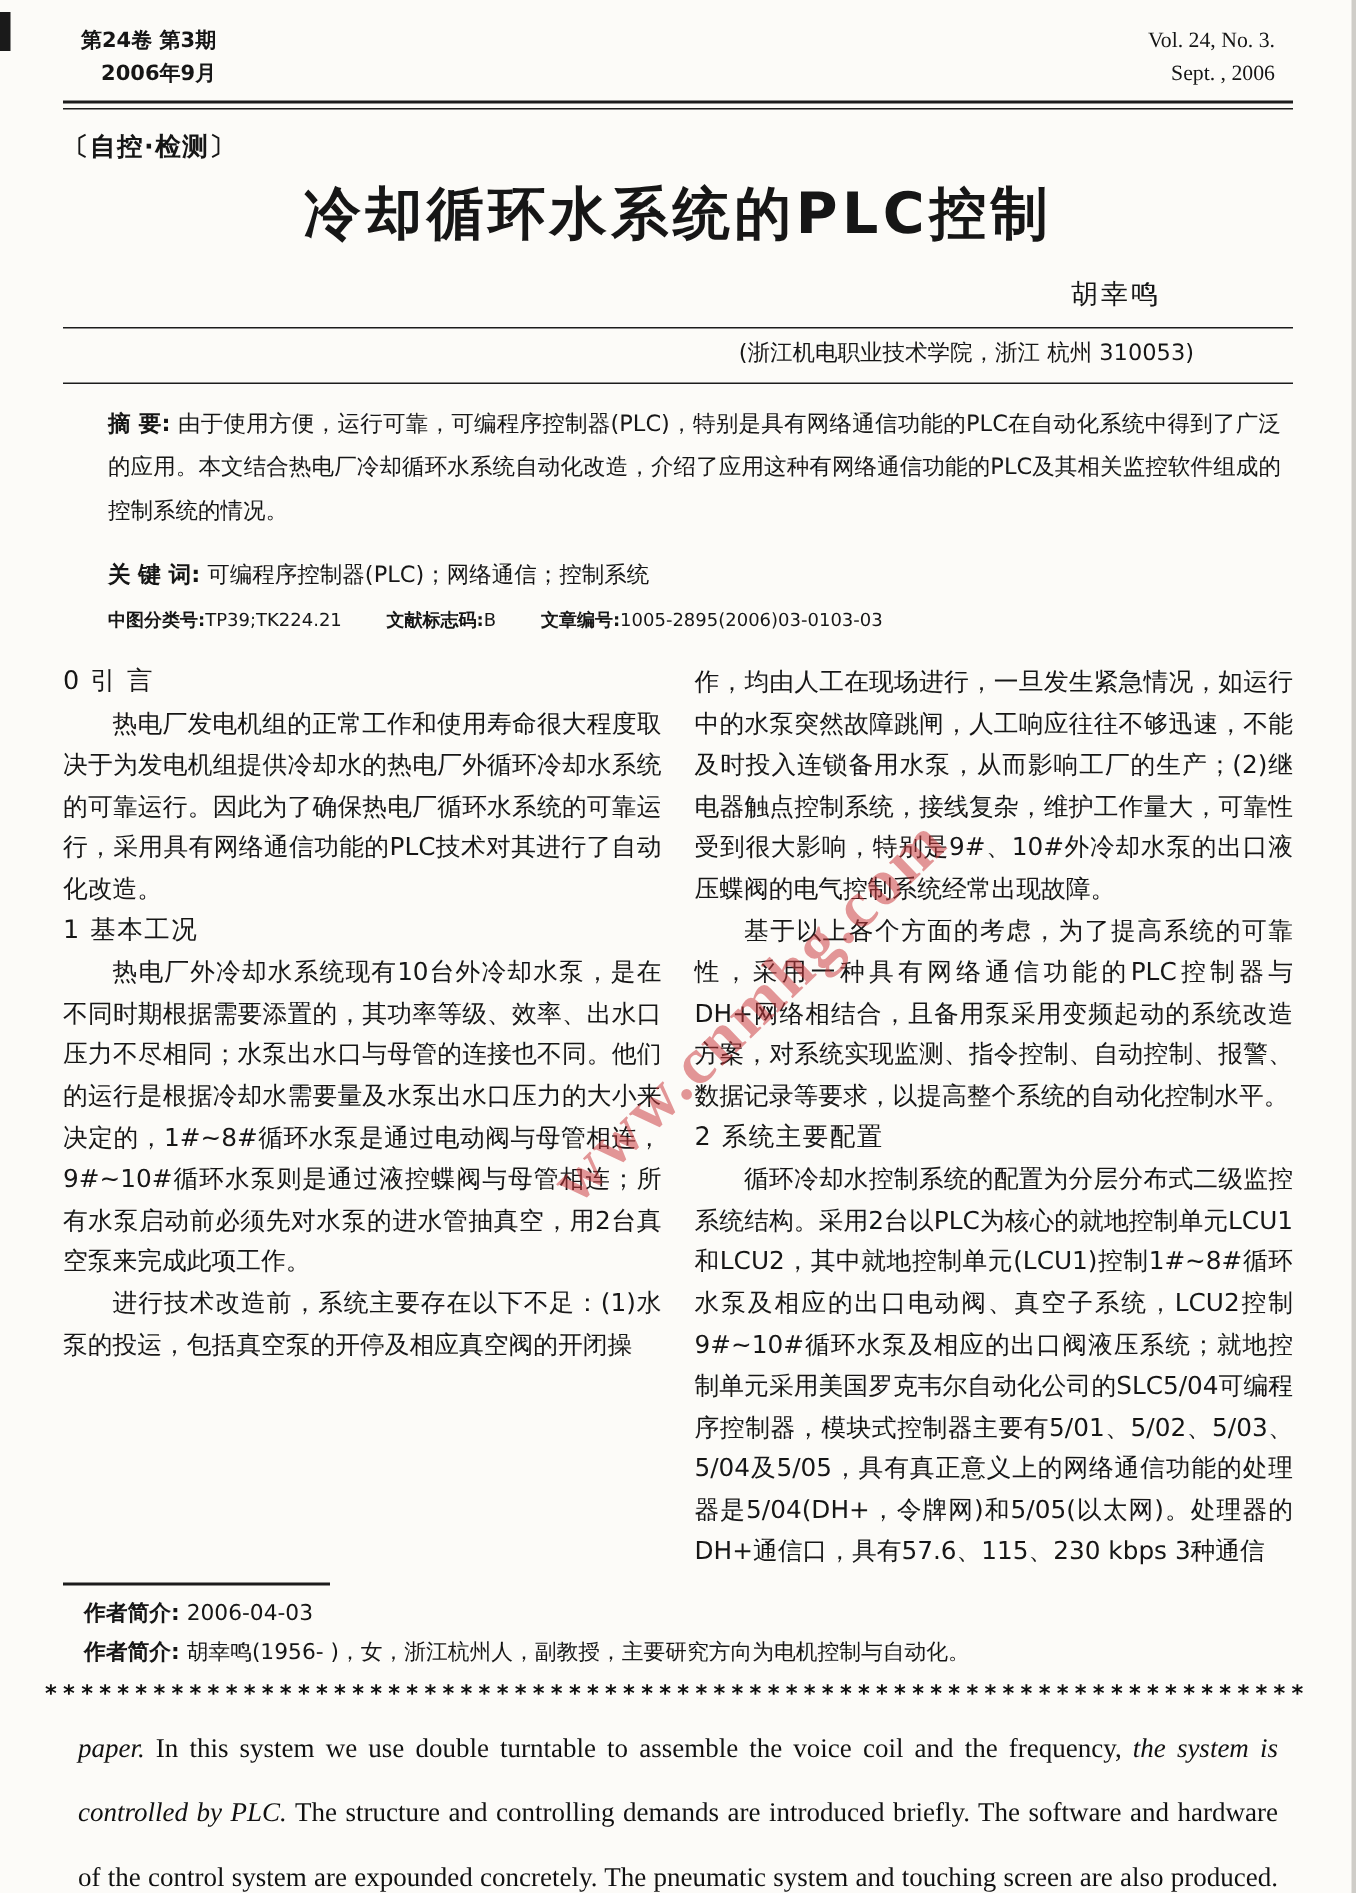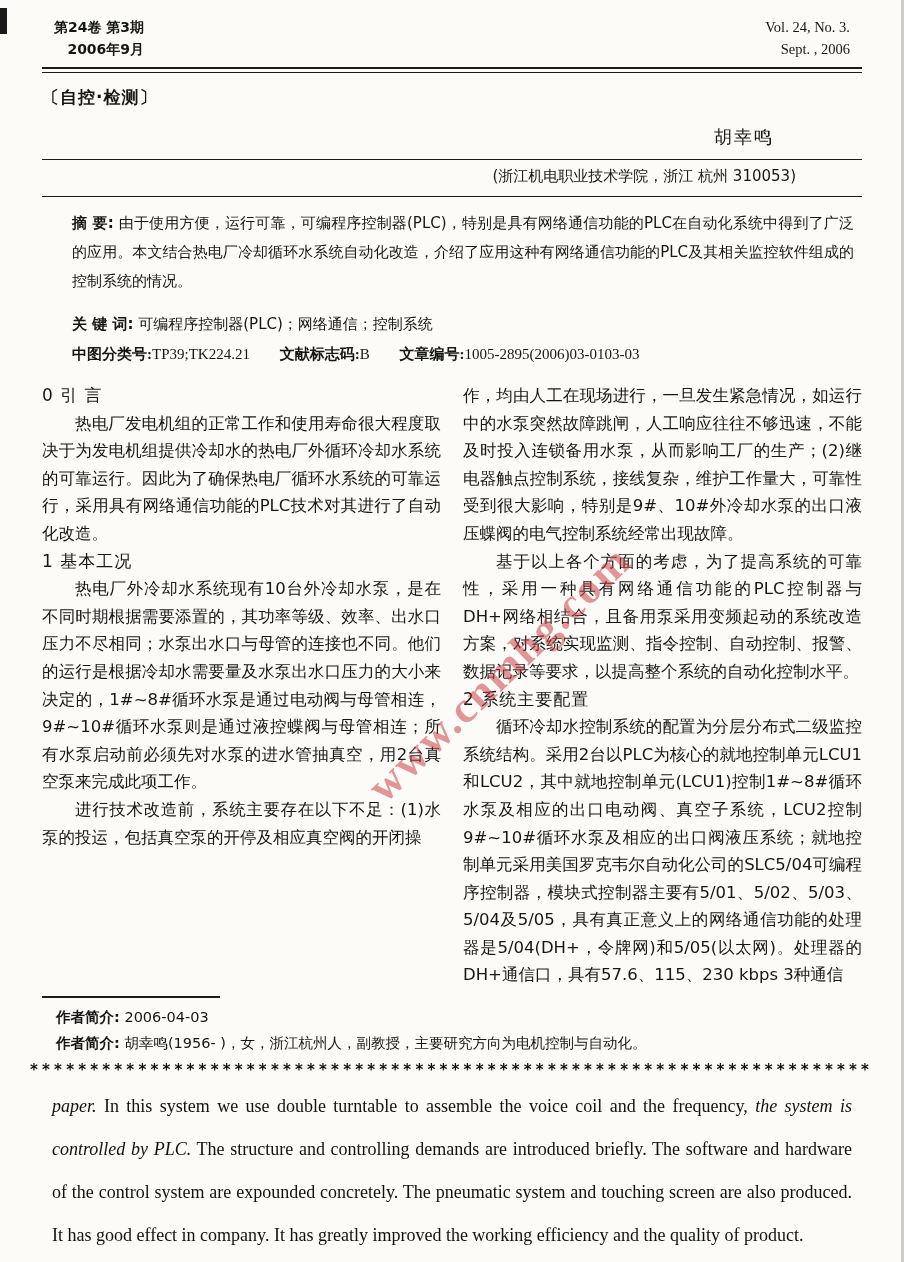--- a/index.html
+++ b/index.html
@@ -32,21 +32,21 @@
   .author { margin-top:16px; text-align:right; padding-right:88px; font-size:18px; letter-spacing:2px; }
 
   .rule-thin { margin-top:10px; border-top:1.6px solid #1c1c1c; }
   .affiliation { margin:7px 0; text-align:right; padding-right:66px; font-size:15px; }
 
   
   .meta-block { margin:12px 8px 0 30px; }
   .abstract { font-size:15px; line-height:29px; text-align:justify; }
   .abstract .lbl, .kw .lbl, .cls .lbl { font-weight:bold; }
   .kw { margin-top:14px; font-size:15px; line-height:28px; }
-  .cls { margin-top:2px; font-size:15px; line-height:28px;font-family:Liberation Serif, serif; }
+  .cls { margin-top:2px; font-size:12px; line-height:28px; }
   .cls .pair { margin-right:26px; }
 
   
   .columns { display:flex; gap:22px; margin-top:14px; height:612px; overflow:hidden; }
   .col { width:399px; font-size:16.5px; line-height:27.6px; text-align:justify; }
   .col .heading { font-weight:normal; font-size:17px; letter-spacing:1px; }
   .col p.indent { text-indent:2em; }
   .col p.noindent { text-indent:0; }
 
   
@@ -99,20 +99,21 @@
       </div>
       <div class="jh-col jh-right">
         <div>Vol. 24, No. 3.</div>
         <div>Sept. , 2006</div>
       </div>
     </div>
     <div class="rule-double"></div>
 
     <div class="section-tag">〔自控·检测〕</div>
 
+    <h1 class="article-title">冷却循环水系统的PLC控制</h1>
     <div class="author">胡幸鸣</div>
 
     <div class="rule-thin"></div>
     <div class="affiliation">(浙江机电职业技术学院，浙江 杭州 310053)</div>
     <div class="rule-thin"></div>
 
     <div class="meta-block">
       <div class="abstract">
         <span class="lbl">摘  要:</span>
         <span>由于使用方便，运行可靠，可编程序控制器(PLC)，特别是具有网络通信功能的PLC在自动化系统中得到了广泛的应用。本文结合热电厂冷却循环水系统自动化改造，介绍了应用这种有网络通信功能的PLC及其相关监控软件组成的控制系统的情况。</span>

